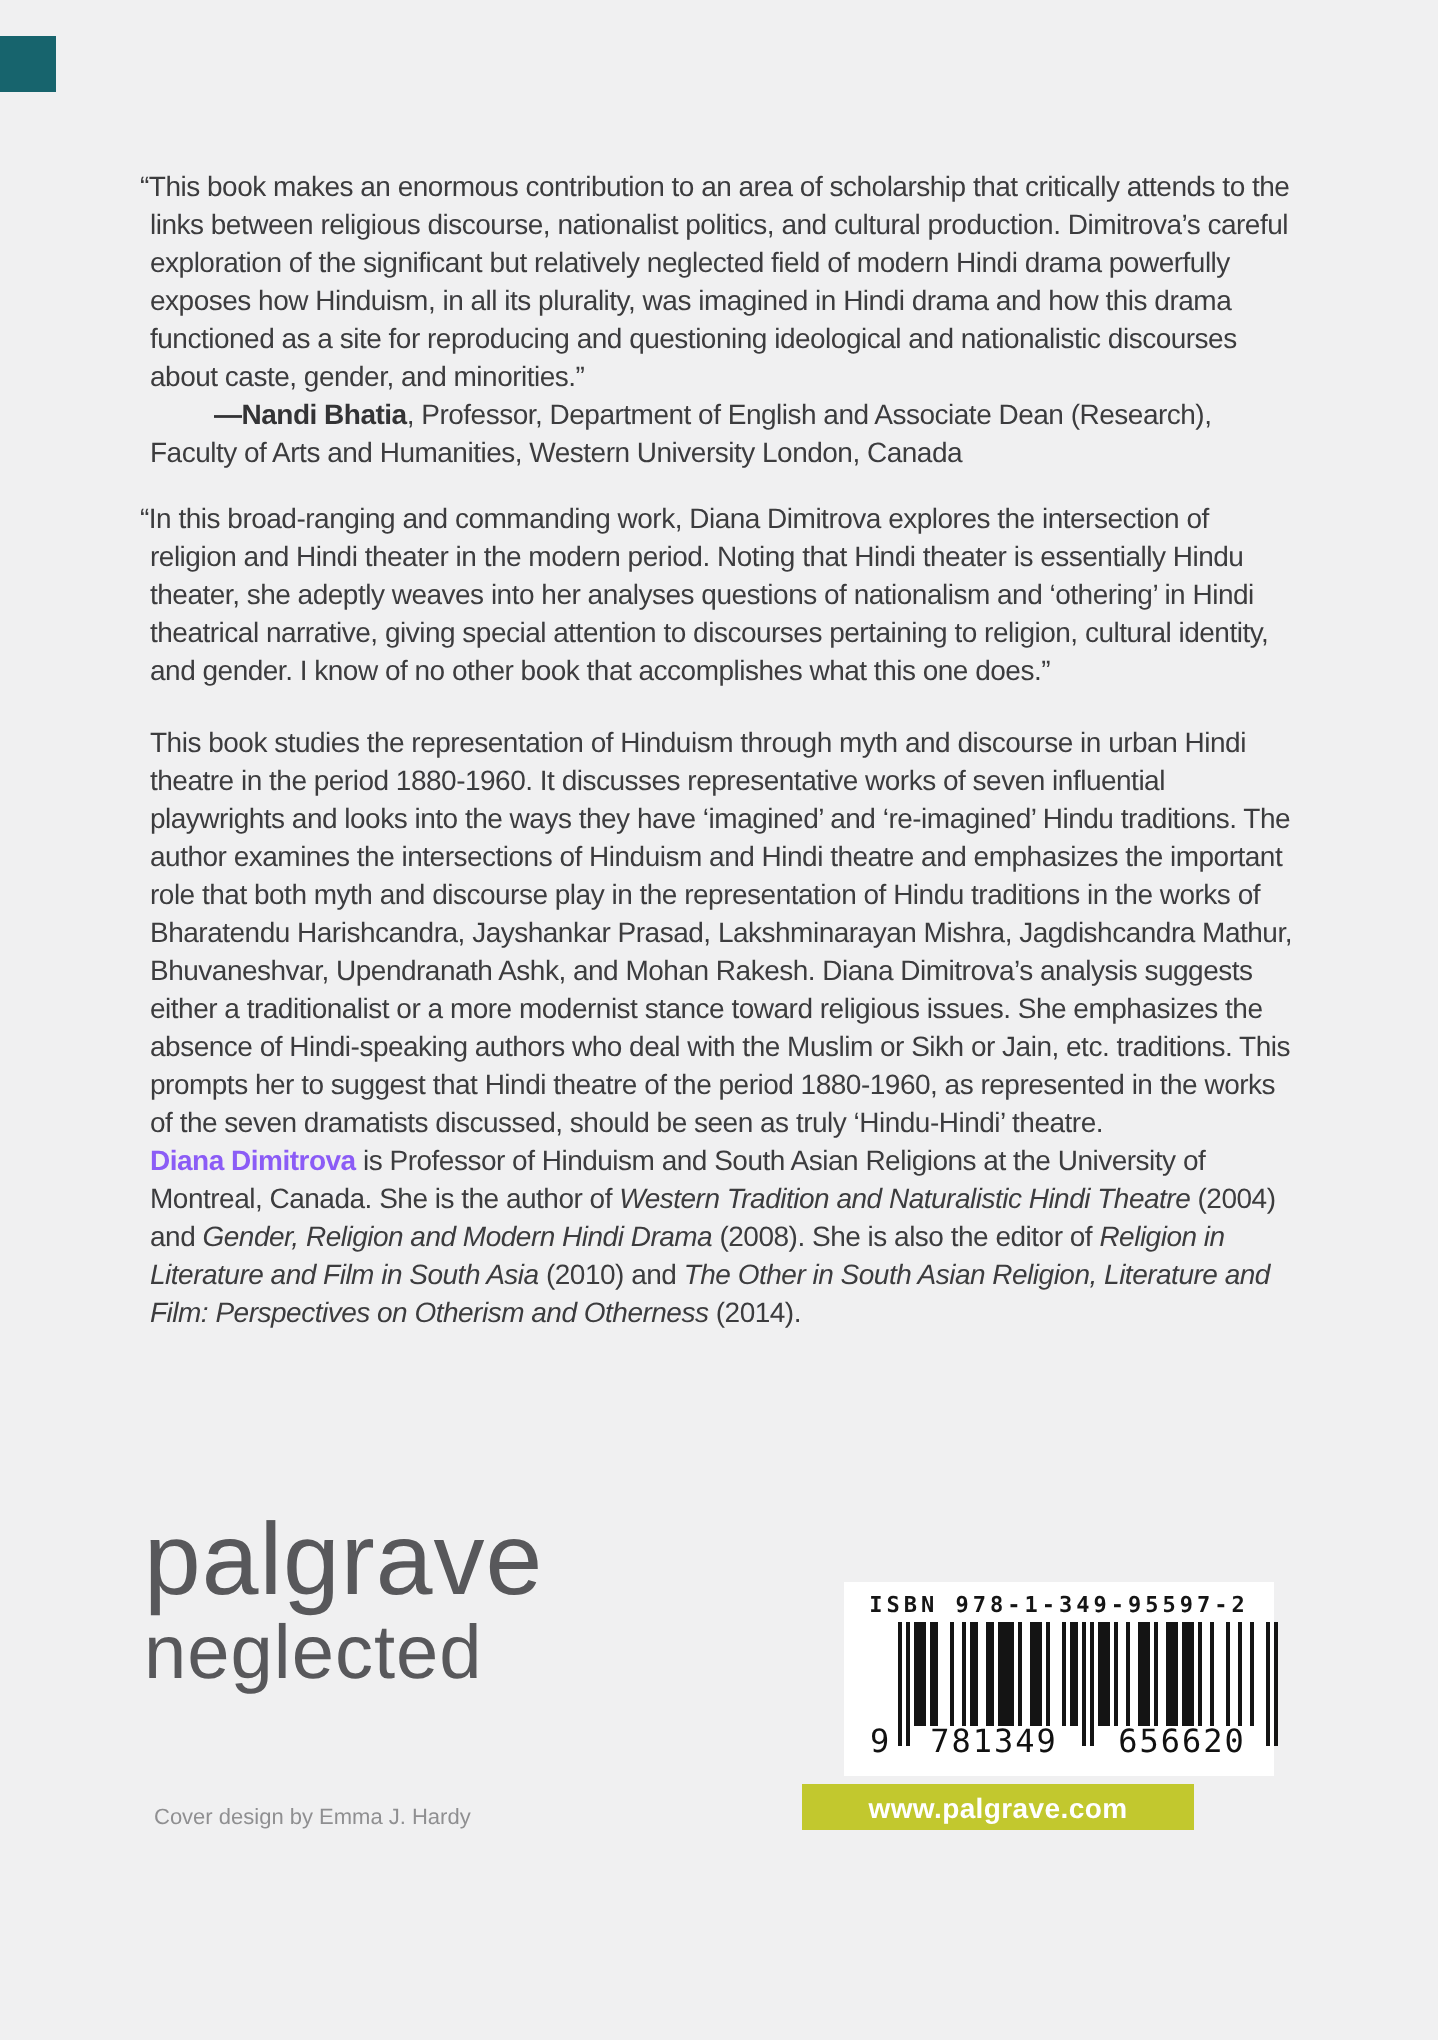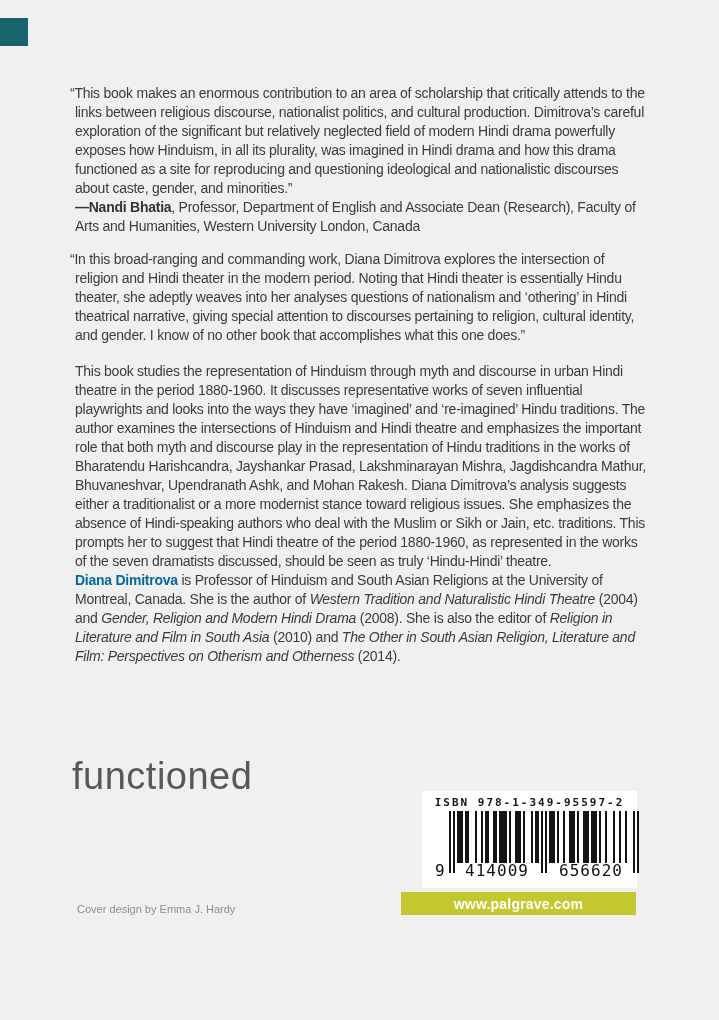--- a/index.html
+++ b/index.html
@@ -17,23 +17,23 @@
     background:#17646d;
   }
   .text-col{
     position:absolute;left:75px;top:84px;width:575px;
     font-size:14px;line-height:19px;letter-spacing:-0.25px;
   }
   .text-col p{margin:0;}
   .endorsement{margin:0 0 14px 0;}
   .endorsement-2{margin-bottom:17px;}
   .quote-text{text-indent:-5px;}
-  .attr strong{font-weight:bold;color:#333335;}
+  .attr strong{font-weight:bold;color:#333335;margin-left:32px;}
   .description{margin:0 0 15px 0;}
-  .bio .b{font-weight:bold;color:#0369a1;}
+  .bio .b{font-weight:bold;color:#8b5cf6;}
   .bio .i{font-style:italic;}
   .logo{
     position:absolute;left:72px;top:754px;
     color:#58585b;
     line-height:1;
   }
   .logo-line1{font-size:51px;letter-spacing:0.5px;}
   .logo-line2{font-size:38px;letter-spacing:0.5px;margin-top:3px;}
   .credit{
     position:absolute;left:77px;top:903px;
@@ -67,21 +67,21 @@
     font-size:16px;color:#111;
     letter-spacing:1px;
     top:50px;
     text-align:center;
   }
   .num-prefix{left:0;width:12px;text-align:left;letter-spacing:0;}
   .num-left{left:20px;width:84px;}
   .num-right{left:114px;width:84px;}
   .url-bar{
     position:absolute;left:401px;top:892px;
-    width:235px;height:23px;
+    width:196px;height:23px;
     background:#c2c82e;
     display:flex;align-items:center;justify-content:center;
   }
   .url-bar span{
     color:#ffffff;font-size:14px;font-weight:bold;letter-spacing:0.2px;
   }
 </style>
 </head>
 <body>
 
@@ -100,21 +100,22 @@
       <p class="quote-text">“In this broad-ranging and commanding work, Diana Dimitrova explores the intersection of religion and Hindi theater in the modern period. Noting that Hindi theater is essentially Hindu theater, she adeptly weaves into her analyses questions of nationalism and ‘othering’ in Hindi theatrical narrative, giving special attention to discourses pertaining to religion, cultural identity, and gender. I know of no other book that accomplishes what this one does.”</p>
     </div>
 
     <p class="description">This book studies the representation of Hinduism through myth and discourse in urban Hindi theatre in the period 1880-1960. It discusses representative works of seven influential playwrights and looks into the ways they have ‘imagined’ and ‘re-imagined’ Hindu traditions. The author examines the intersections of Hinduism and Hindi theatre and emphasizes the important role that both myth and discourse play in the representation of Hindu traditions in the works of Bharatendu Harishcandra, Jayshankar Prasad, Lakshminarayan Mishra, Jagdishcandra Mathur, Bhuvaneshvar, Upendranath Ashk, and Mohan Rakesh. Diana Dimitrova’s analysis suggests either a traditionalist or a more modernist stance toward religious issues. She emphasizes the absence of Hindi-speaking authors who deal with the Muslim or Sikh or Jain, etc. traditions. This prompts her to suggest that Hindi theatre of the period 1880-1960, as represented in the works of the seven dramatists discussed, should be seen as truly ‘Hindu-Hindi’ theatre.</p>
 
     <p class="bio"><span class="b">Diana Dimitrova</span><span> is Professor of Hinduism and South Asian Religions at the University of Montreal, Canada. She is the author of </span><span class="i">Western Tradition and Naturalistic Hindi Theatre</span><span> (2004) and </span><span class="i">Gender, Religion and Modern Hindi Drama</span><span> (2008). She is also the editor of </span><span class="i">Religion in Literature and Film in South Asia</span><span> (2010) and </span><span class="i">The Other in South Asian Religion, Literature and Film: Perspectives on Otherism and Otherness</span><span> (2014).</span></p>
 
   </div>
 
   <div class="logo">
-    <div class="logo-line2">functioned</div>
+    <div class="logo-line1">palgrave</div>
+    <div class="logo-line2">neglected</div>
   </div>
 
   <div class="credit">Cover design by Emma J. Hardy</div>
 
   <div class="barcode-panel">
     <div class="isbn-label">ISBN 978-1-349-95597-2</div>
     <div class="barcode-area">
       <div class="bars" id="barcode-bars">
           <div style="height: 62px; background: rgb(20, 20, 20);"></div>
           <div style="height: 62px; background: transparent;"></div>
@@ -206,21 +207,21 @@
           <div style="height: 52px; background: transparent;"></div>
           <div style="height: 52px; background: rgb(20, 20, 20);"></div>
           <div style="height: 52px; background: transparent;"></div>
           <div style="height: 52px; background: transparent;"></div>
           <div style="height: 52px; background: transparent;"></div>
           <div style="height: 62px; background: rgb(20, 20, 20);"></div>
           <div style="height: 62px; background: transparent;"></div>
           <div style="height: 62px; background: rgb(20, 20, 20);"></div>
         </div>
       <span class="num num-prefix">9</span>
-      <span class="num num-left">414009</span>
+      <span class="num num-left">781349</span>
       <span class="num num-right">656620</span>
     </div>
   </div>
 
   <div class="url-bar">
     <span>www.palgrave.com</span>
   </div>
 
 </div>
 

